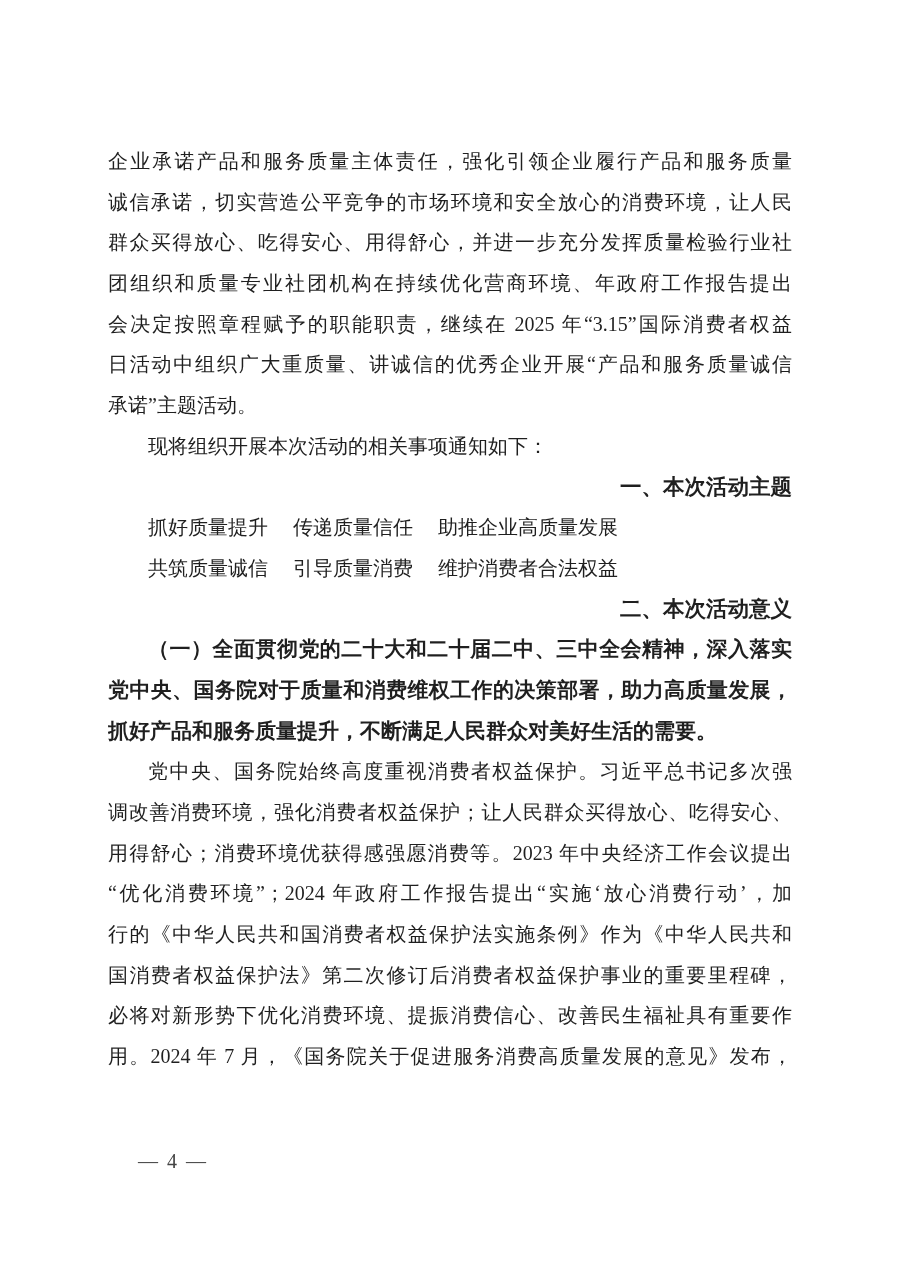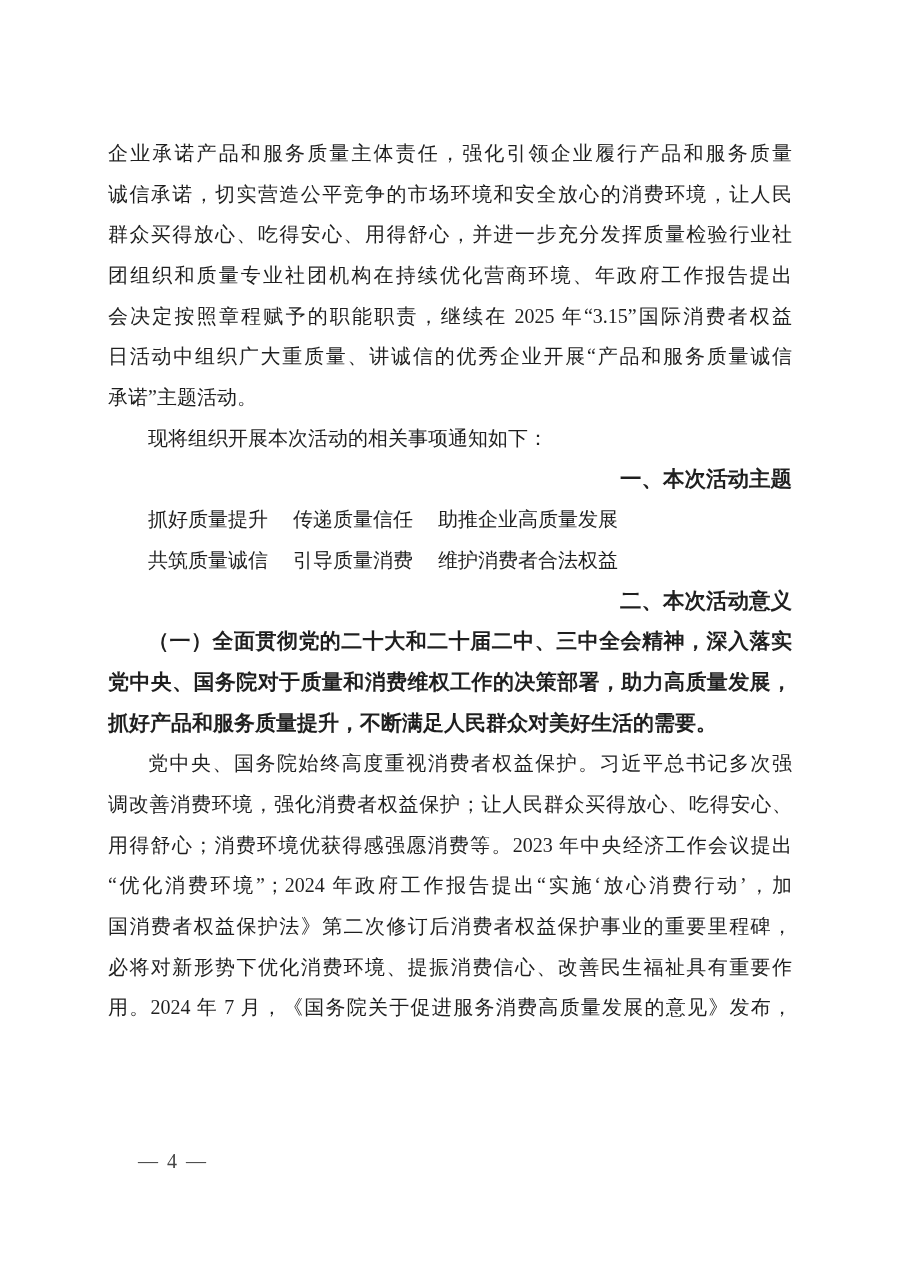--- a/index.html
+++ b/index.html
@@ -18,21 +18,21 @@
     color: var(--text);
   }
   .page {
     position: absolute;
     inset: 0;
     background: var(--page_bg);
   }
   .body-block {
     position: absolute;
     left: 108px;
-    top: 133px;
+    top: 141px;
     width: 684px;
   }
   .line {
     height: 40.7px;
     line-height: 40.7px;
     font-size: 20px;
     overflow: hidden;
     white-space: normal;
     color: var(--text);
   }
@@ -82,18 +82,19 @@
       <div class="line indent">抓好质量提升　 传递质量信任　 助推企业高质量发展</div>
       <div class="line indent">共筑质量诚信　 引导质量消费　 维护消费者合法权益</div>
       <div class="line heading indent">二、本次活动意义</div>
       <div class="line emphasis justify indent">（一）全面贯彻党的二十大和二十届二中、三中全会精神，深入落实</div>
       <div class="line emphasis justify">党中央、国务院对于质量和消费维权工作的决策部署，助力高质量发展，</div>
       <div class="line emphasis">抓好产品和服务质量提升，不断满足人民群众对美好生活的需要。</div>
       <div class="line justify indent">党中央、国务院始终高度重视消费者权益保护。习近平总书记多次强</div>
       <div class="line justify">调改善消费环境，强化消费者权益保护；让人民群众买得放心、吃得安心、</div>
       <div class="line justify">用得舒心；消费环境优获得感强愿消费等。2023 年中央经济工作会议提出</div>
       <div class="line justify">“优化消费环境”；2024 年政府工作报告提出“实施‘放心消费行动’，加</div>
+      <div class="line justify">行的《中华人民共和国消费者权益保护法实施条例》作为《中华人民共和</div>
       <div class="line justify">国消费者权益保护法》第二次修订后消费者权益保护事业的重要里程碑，</div>
       <div class="line justify">必将对新形势下优化消费环境、提振消费信心、改善民生福祉具有重要作</div>
       <div class="line justify">用。2024 年 7 月，《国务院关于促进服务消费高质量发展的意见》发布，</div>
     </div>
   <div class="pageno">— 4 —</div>
 </div>
 
 </body></html>

